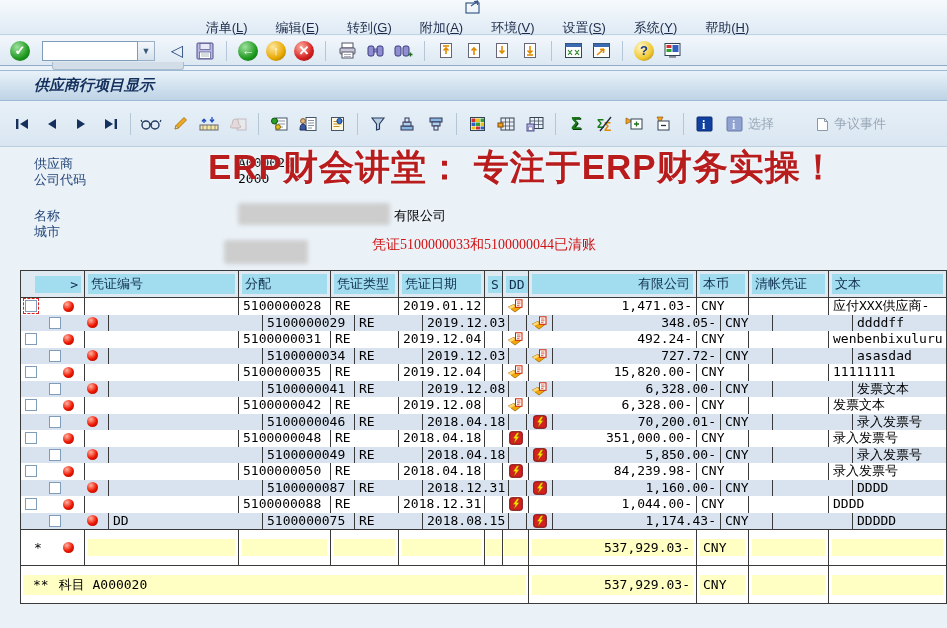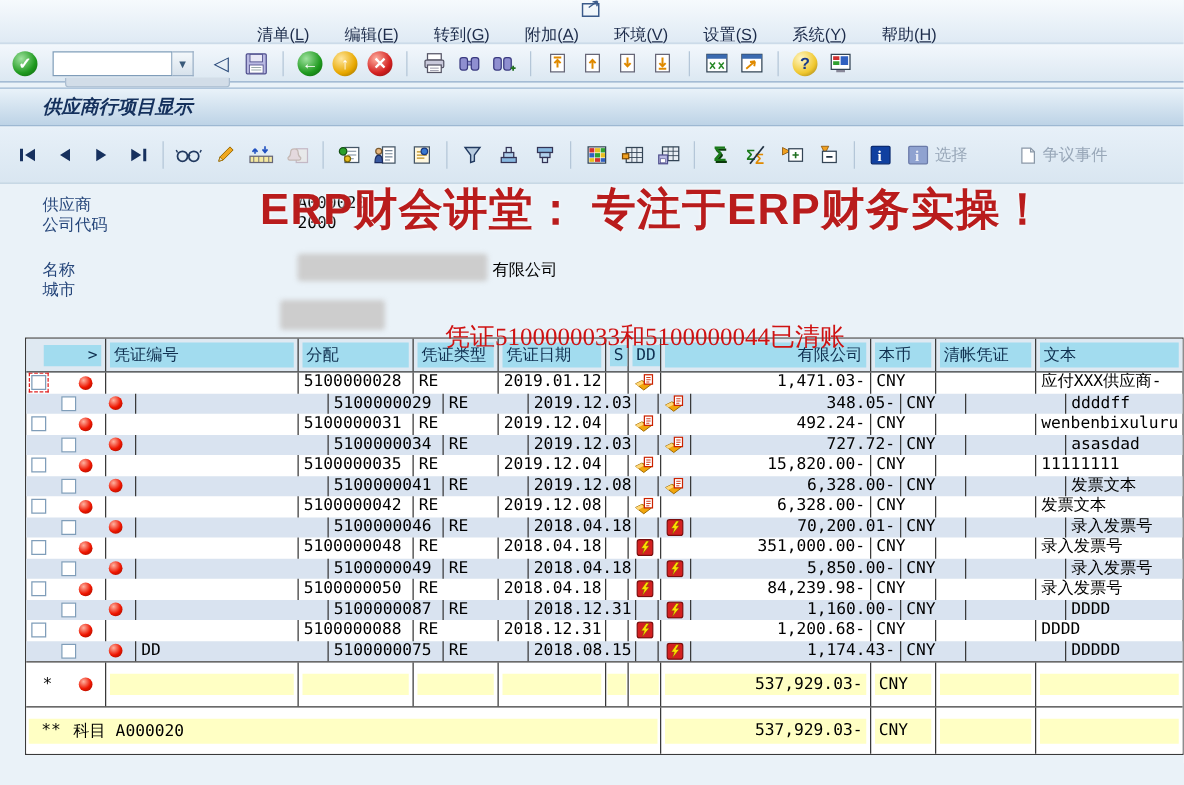--- a/index.html
+++ b/index.html
@@ -41,22 +41,22 @@
   .gray-label { color:#98a7b8; margin-left:2px; }
   .abtn-label { display:flex; align-items:center; gap:3px; padding:0 6px; }
 
   
   .info-label { position:absolute; color:#27477b; }
   .info-value { position:absolute; font-family:"DejaVu Sans Mono", monospace; color:#000; }
   .blurbox { position:absolute; background:#cdcdcd; filter:blur(2px); border-radius:3px; }
 
   .wm1 { position:absolute; left:208px; top:144px; width:720px; font-size:35px; font-weight:bold; color:#b91c1c;
     letter-spacing:1px; text-shadow:0 0 3px rgba(255,255,255,.9); white-space:nowrap; z-index:5; }
-  .wm2 { position:absolute; left:356px; top:236px; font-family:"Liberation Serif", serif; font-size:20px; color:#cf1212;
-    white-space:nowrap; z-index:5;margin-top:20px; }
+  .wm2 { position:absolute; left:372px; top:236px; font-family:"Liberation Serif", serif; font-size:14px; color:#cf1212;
+    white-space:nowrap; z-index:5; }
   .tbl { position:absolute; left:20px; top:270px; width:927px; border:1px solid #3a3a3a;
     font-family:"DejaVu Sans Mono", monospace; font-size:13px; color:#000; background:#fff; }
   .trow { display:grid; grid-template-columns:64px 154px 92px 68px 86px 18px 26px 168px 52px 80px 1fr; }
   .trow > div { border-right:1px solid #3a3a3a; overflow:hidden; white-space:nowrap; }
   .trow > div:last-child { border-right:none; }
   .hdr { height:27px; background:#dfe9f2; border-bottom:1px solid #3a3a3a; align-items:center; }
   .hdr > div { display:flex; align-items:center; height:100%; padding:0 2px; }
   .hcell { background:#a2dcef; margin:0 1px; padding:1px 3px; flex:1; color:#103050; }
   .hcell.right { text-align:right; }
   .hdr .selh { justify-content:flex-end; }
@@ -715,21 +715,21 @@
         <div>5100000088</div>
         <div>RE</div>
         <div>2018.12.31</div>
         <div></div>
         <div class="ddcell">
           <svg width="14" height="14" viewBox="0 0 14 14">
             <rect x="0.7" y="0.7" width="12.6" height="12.6" rx="2" fill="#d42020" stroke="#7a0e0e"></rect>
             <polygon points="8,1.8 4,7.6 6.4,7.6 5,12.2 10.4,5.6 7.8,5.6 10.2,1.8" fill="#ffe000" stroke="#7a5800" stroke-width=".4"></polygon>
           </svg>
         </div>
-        <div class="num">1,200.68-</div>
+        <div class="num">1,044.00-</div>
         <div>CNY</div>
         <div></div>
         <div>DDDD</div>
       </div>
       <div class="trow drow alt">
         <div class="selcell">
           <span class="cbx"></span>
           <span class="ball"></span>
         </div>
         <div>DD</div>

